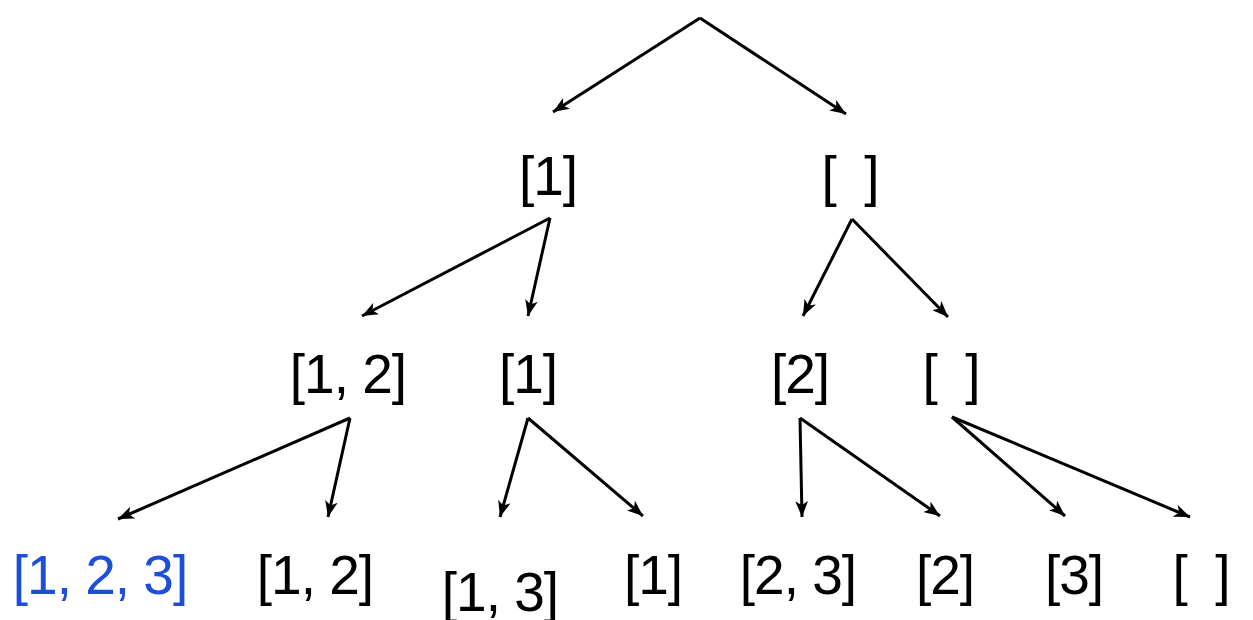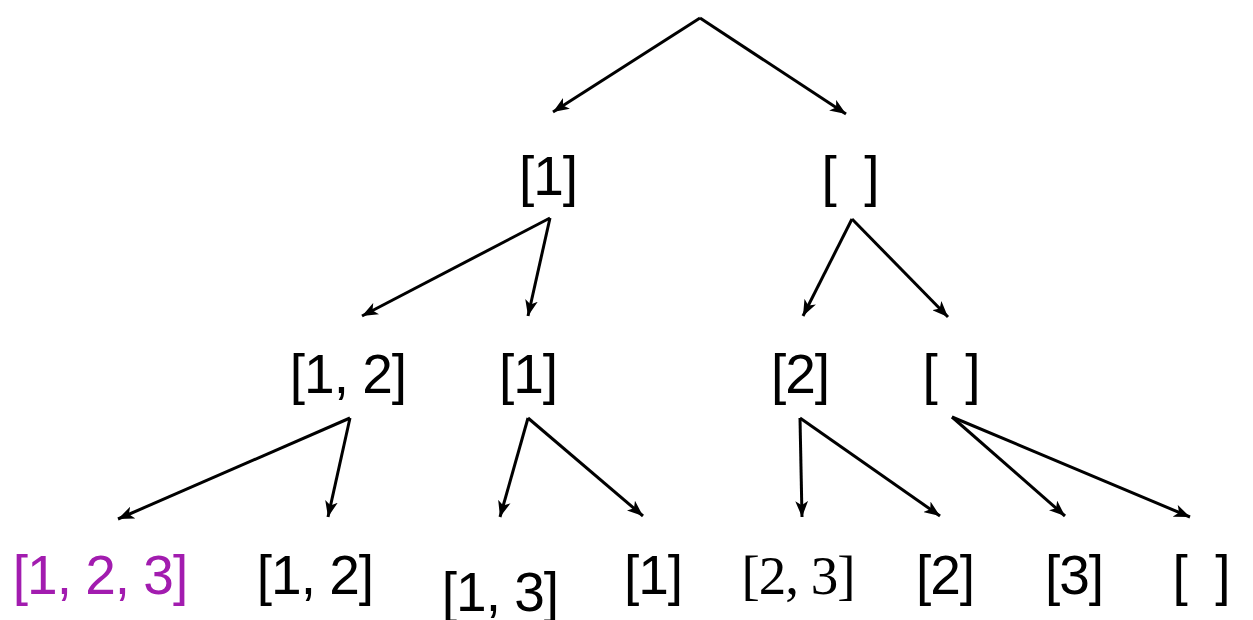--- a/index.html
+++ b/index.html
@@ -71,22 +71,22 @@
         <line x1="952" y1="417" x2="1190" y2="517" stroke="#000000" marker-end="url(#arrowhead)"></line>
       </g>
   </svg>
 
   <div class="node" style="left: 548px; top: 176px; color: rgb(0, 0, 0);">[1]</div>
   <div class="node" style="left: 850px; top: 176px; color: rgb(0, 0, 0);">[  ]</div>
   <div class="node" style="left: 348px; top: 374px; color: rgb(0, 0, 0);">[1, 2]</div>
   <div class="node" style="left: 528px; top: 374px; color: rgb(0, 0, 0);">[1]</div>
   <div class="node" style="left: 800px; top: 374px; color: rgb(0, 0, 0);">[2]</div>
   <div class="node" style="left: 951px; top: 374px; color: rgb(0, 0, 0);">[  ]</div>
-  <div class="node" style="left: 100px; top: 575px; color: #a21caf;">[1, 2, 3]</div>
+  <div class="node" style="left: 100px; top: 575px; color: #1d4ed8;">[1, 2, 3]</div>
   <div class="node" style="left: 315px; top: 575px; color: rgb(0, 0, 0);">[1, 2]</div>
   <div class="node" style="left: 500px; top: 575px; color: rgb(0, 0, 0); margin-top: 17px;">[1, 3]</div>
   <div class="node" style="left: 653px; top: 575px; color: rgb(0, 0, 0);">[1]</div>
-  <div class="node" style="left: 798px; top: 575px; color: rgb(0, 0, 0); font-family: Liberation Serif, serif;">[2, 3]</div>
+  <div class="node" style="left: 798px; top: 575px; color: rgb(0, 0, 0);">[2, 3]</div>
   <div class="node" style="left: 945px; top: 575px; color: rgb(0, 0, 0);">[2]</div>
   <div class="node" style="left: 1074px; top: 575px; color: rgb(0, 0, 0);">[3]</div>
   <div class="node" style="left: 1201px; top: 575px; color: rgb(0, 0, 0);">[  ]</div>
 
 </div>
 
 </body></html>

